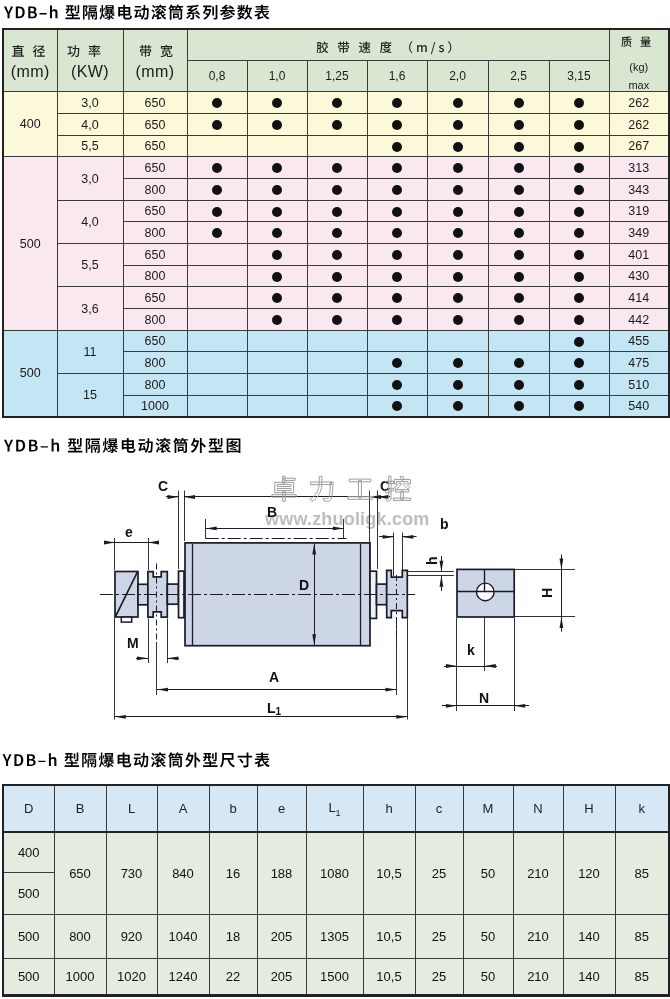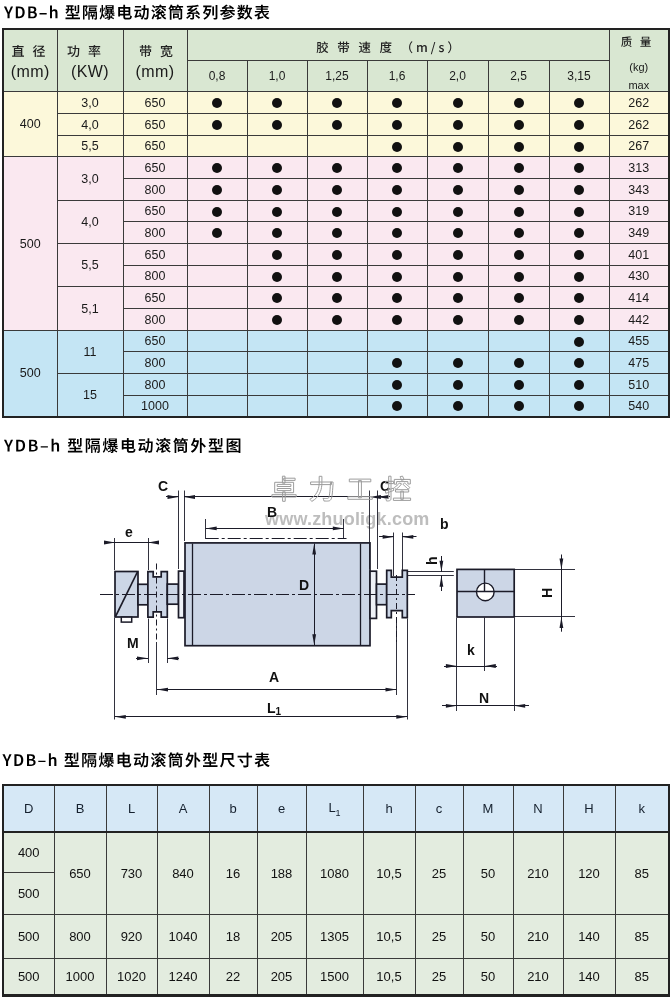--- a/index.html
+++ b/index.html
@@ -165,21 +165,21 @@
         <td></td>
         <td><i class="dot"></i></td>
         <td><i class="dot"></i></td>
         <td><i class="dot"></i></td>
         <td><i class="dot"></i></td>
         <td><i class="dot"></i></td>
         <td><i class="dot"></i></td>
         <td>430</td>
       </tr>
 <tr class="pk" style="height:22px;">
-        <td rowspan="2">5,1</td>
+        <td rowspan="2">3,6</td>
         <td>650</td>
         <td></td>
         <td><i class="dot"></i></td>
         <td><i class="dot"></i></td>
         <td><i class="dot"></i></td>
         <td><i class="dot"></i></td>
         <td><i class="dot"></i></td>
         <td><i class="dot"></i></td>
         <td>414</td>
       </tr>

